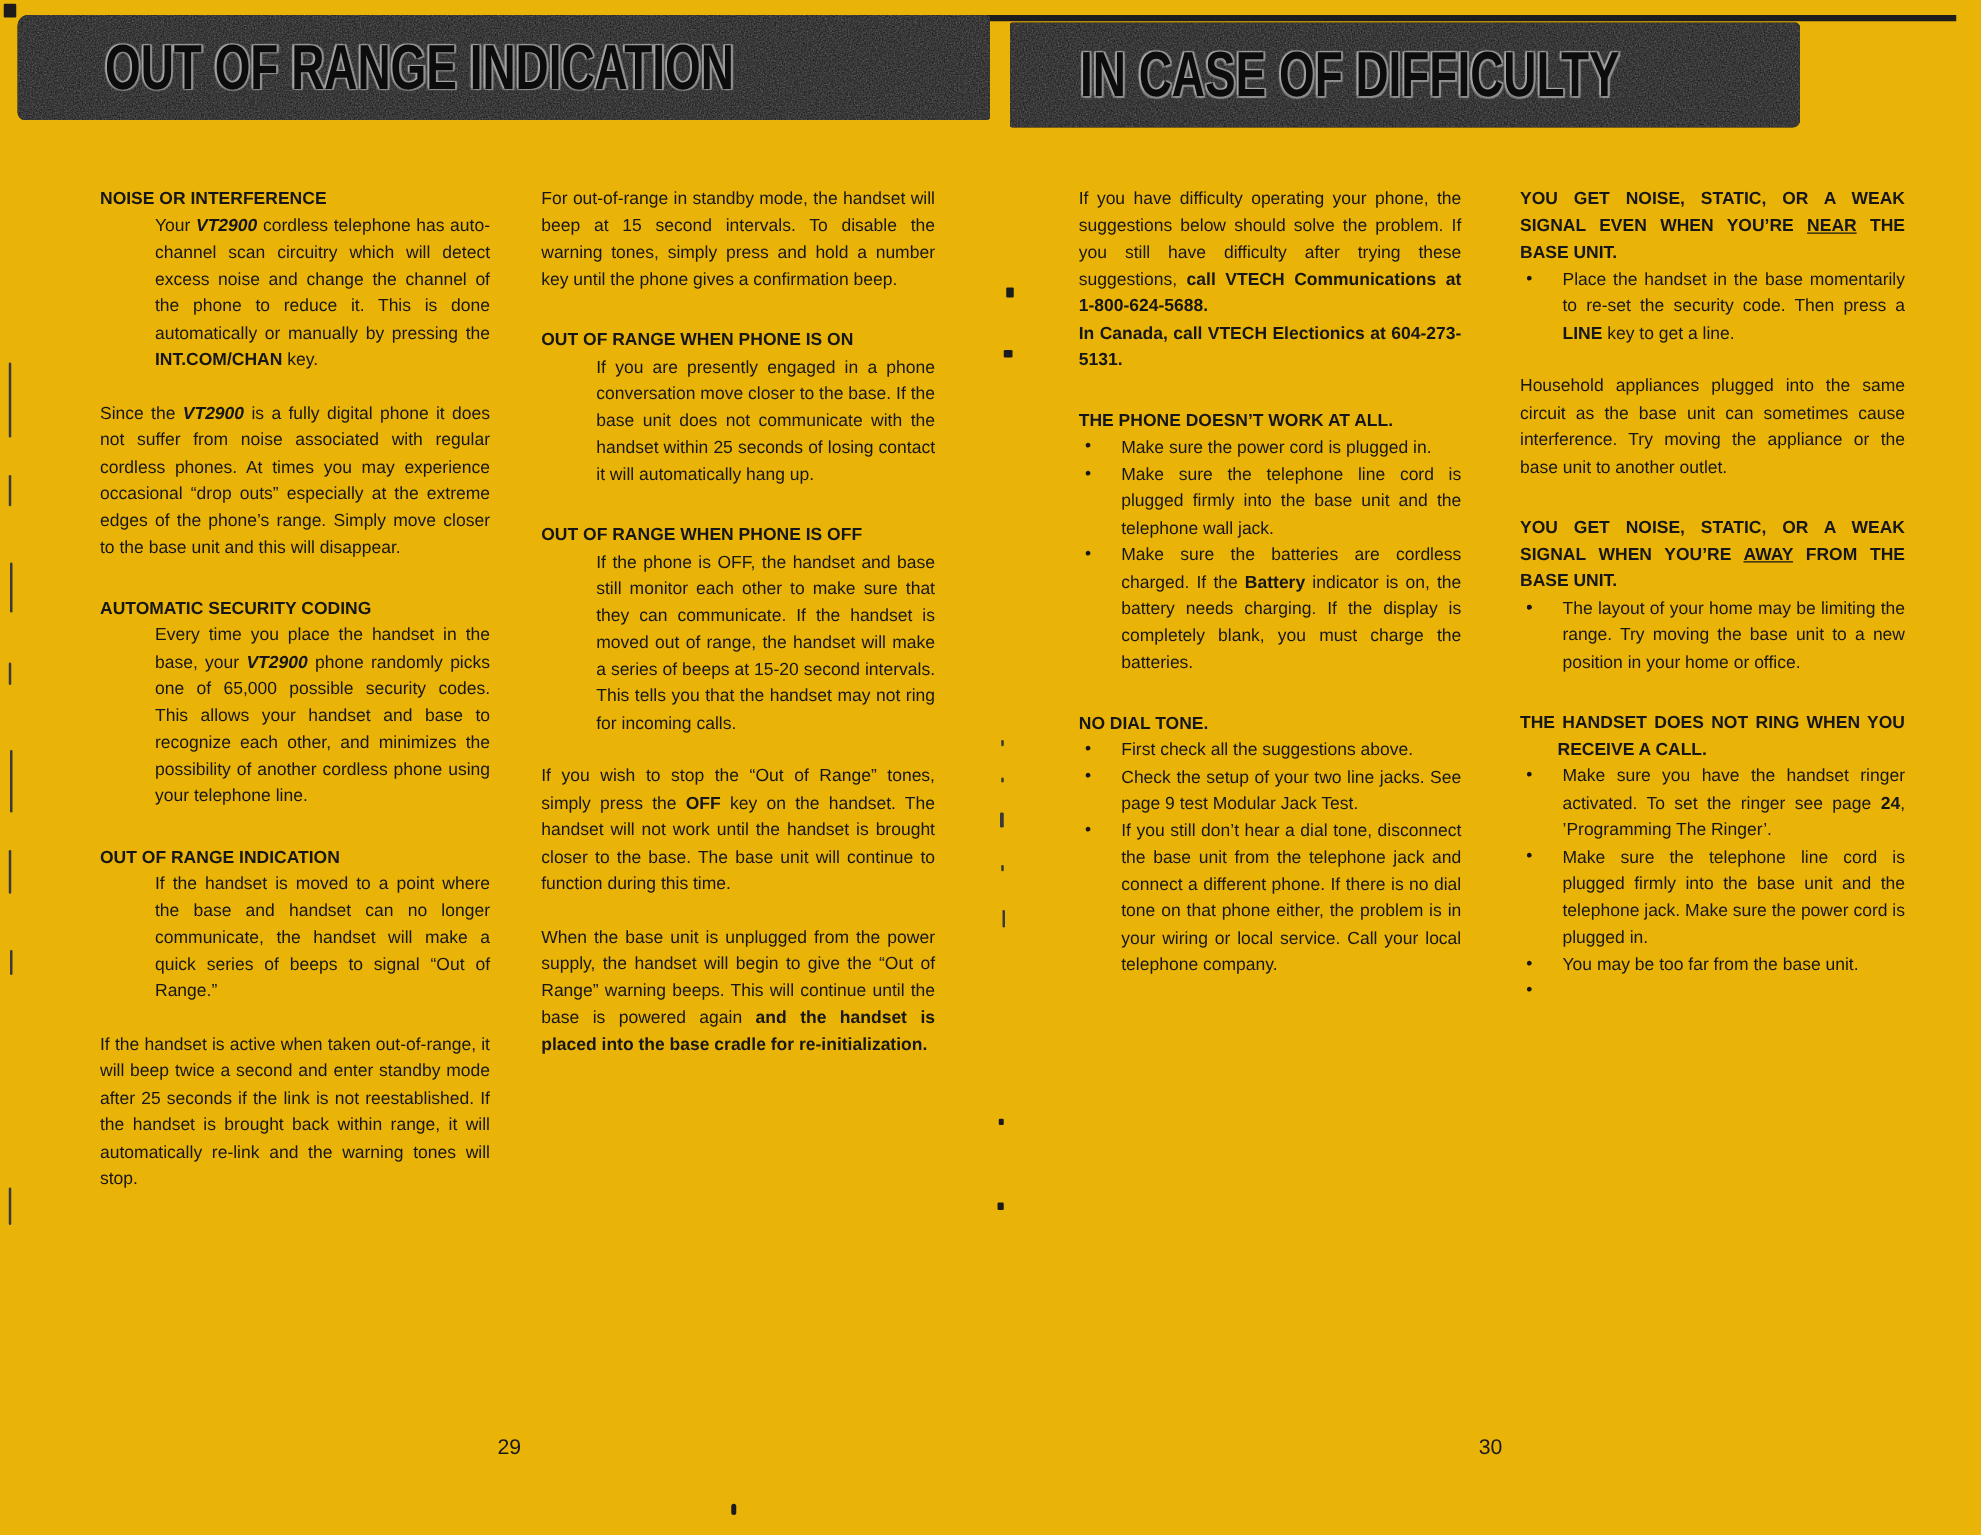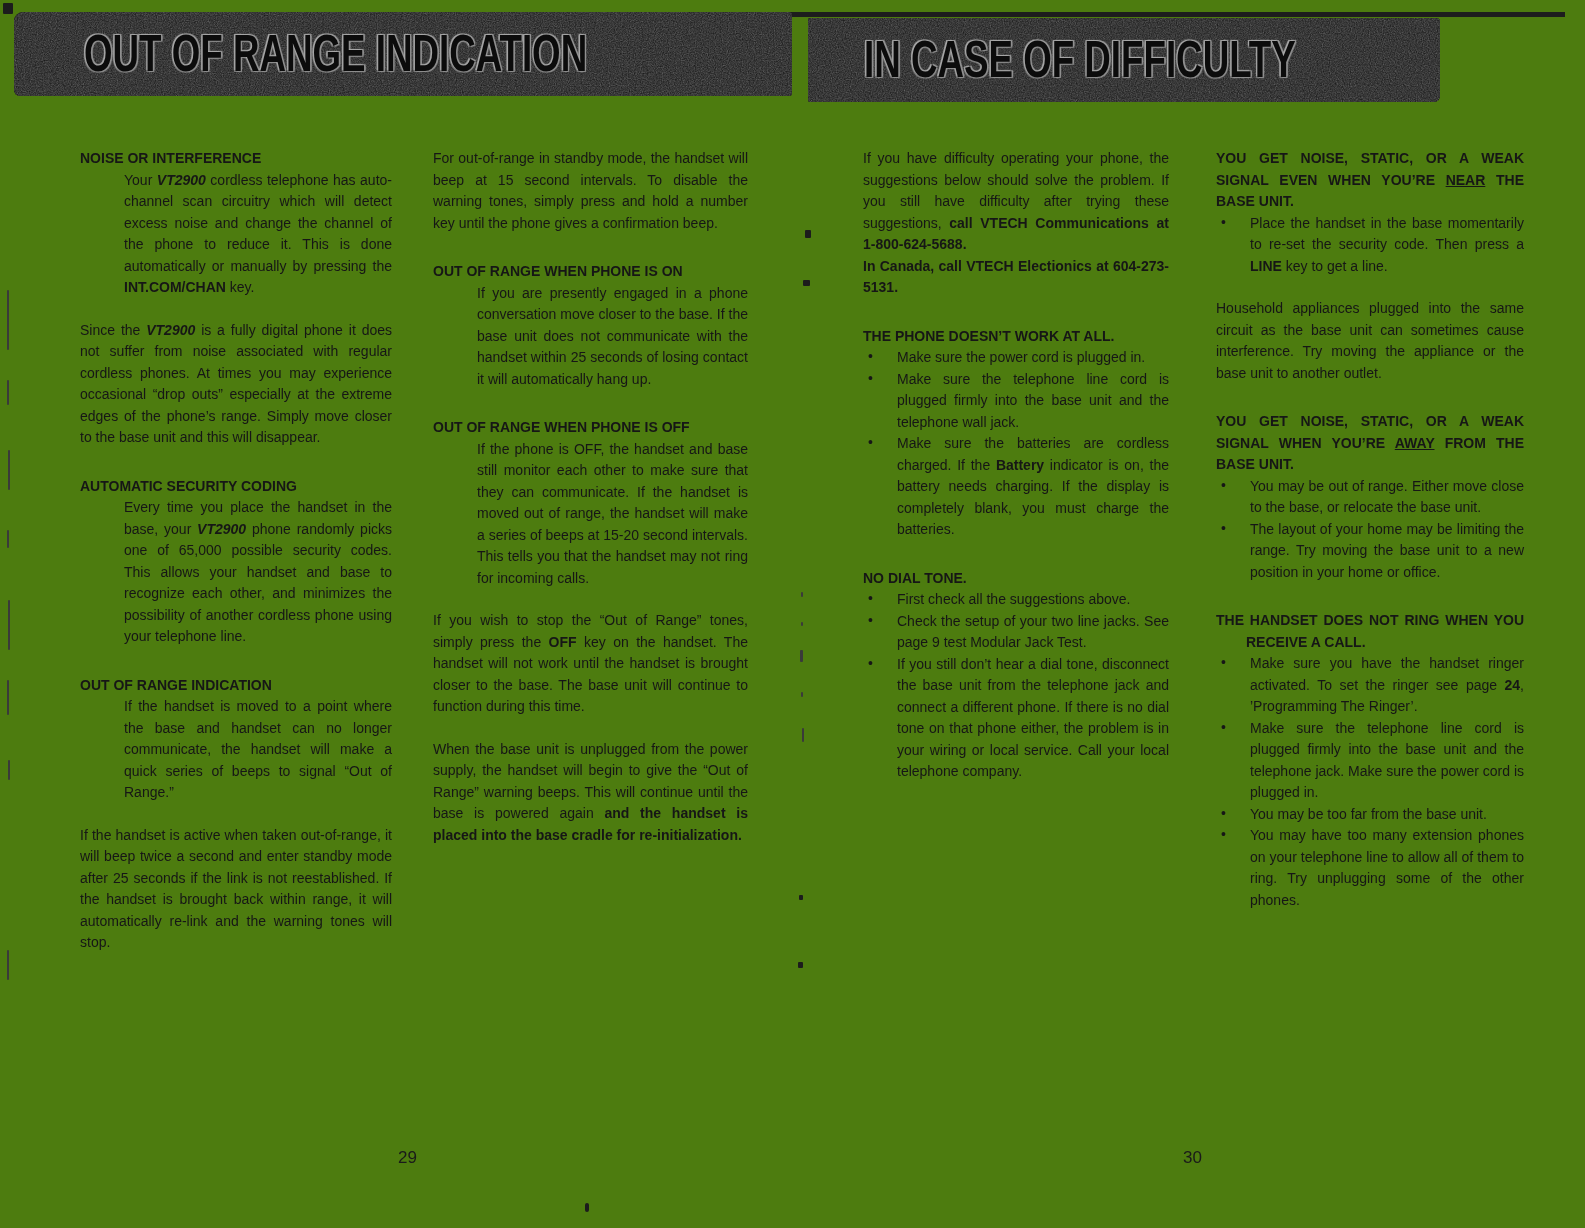--- a/index.html
+++ b/index.html
@@ -1,17 +1,17 @@
 <!DOCTYPE html>
 <html><head>
 <meta charset="utf-8">
 <style>
   html,body{margin:0;padding:0;}
   body{background:#ffffff;}
-  .page{position:relative;width:1585px;height:1228px;background:#4d7c0f;overflow:hidden;
+  .page{position:relative;width:1585px;height:1228px;background:#eab308;overflow:hidden;
         font-family:"Liberation Sans", sans-serif;color:#141414;}
 
   
   .bar{position:absolute;overflow:hidden;background:#151515;}
   .bar-left{left:14px;top:12px;width:778px;height:84px;border-radius:9px 3px 3px 6px;}
   .bar-right{left:808px;top:18px;width:632px;height:84px;border-radius:2px 4px 6px 2px;}
   .bar .noise{position:absolute;left:0;top:0;width:100%;height:100%;}
   .bar-title{position:relative;z-index:2;display:inline-block;white-space:nowrap;
              font-weight:bold;font-size:51px;letter-spacing:0px;line-height:84px;
              transform:scaleX(.72);transform-origin:left center;
@@ -119,29 +119,29 @@
       </div>
     </div>
   <div class="col col-4">
       <div class="blk-h"><span>YOU GET NOISE, STATIC, OR A WEAK SIGNAL EVEN WHEN YOU’RE </span><span class="u">NEAR</span><span> THE BASE UNIT.</span></div>
       <div class="ul">
         <div class="li"><span class="dot">•</span><span>Place the handset in the base momentarily to re-set the security code.  Then press a </span><span class="b">LINE</span><span>  key to get a line.</span></div>
       </div>
       <div class="blk-p"><span>Household appliances plugged into the same circuit as the base unit can sometimes cause interference.  Try moving the appliance or the base unit to another outlet.</span></div>
       <div class="blk-h"><span>YOU GET NOISE, STATIC, OR A WEAK SIGNAL WHEN YOU’RE </span><span class="u">AWAY</span><span> FROM THE BASE UNIT.</span></div>
       <div class="ul">
-        <div class="li"><span class="dot">•</span><span>You may be out of range. Either move close to the base, or relocate the base unit.</span></div>
+        <div class="li"><span class="dot">•</span></div>
         <div class="li"><span class="dot">•</span><span>The layout of your home may be limiting the range.  Try  moving the base unit to a new position in your home or office.</span></div>
       </div>
       <div class="blk-h hang"><span>THE HANDSET DOES NOT RING WHEN YOU RECEIVE A CALL.</span></div>
       <div class="ul">
         <div class="li"><span class="dot">•</span><span>Make sure you have the handset ringer activated.  To set the ringer see page </span><span class="b">24</span><span>, ’Programming The Ringer’.</span></div>
         <div class="li"><span class="dot">•</span><span>Make sure the telephone line cord is plugged firmly into the base unit and the telephone jack. Make sure the power cord is plugged in.</span></div>
         <div class="li"><span class="dot">•</span><span>You may be too far from the base unit.</span></div>
-        <div class="li"><span class="dot">•</span><span>You may have too many extension phones on your telephone line to allow all of them to ring.  Try unplugging some of the other phones.</span></div>
+        <div class="li"><span class="dot">•</span></div>
       </div>
     </div>
 
   <div class="pagenum pagenum-left">29</div>
   <div class="pagenum pagenum-right">30</div>
 
   <div class="art" style="left:3px;top:3px;width:10px;height:11px;"></div>
   <div class="art light" style="left:7px;top:290px;width:2px;height:60px;"></div>
   <div class="art light" style="left:7px;top:380px;width:2px;height:25px;"></div>
   <div class="art light" style="left:8px;top:450px;width:2px;height:40px;"></div>

